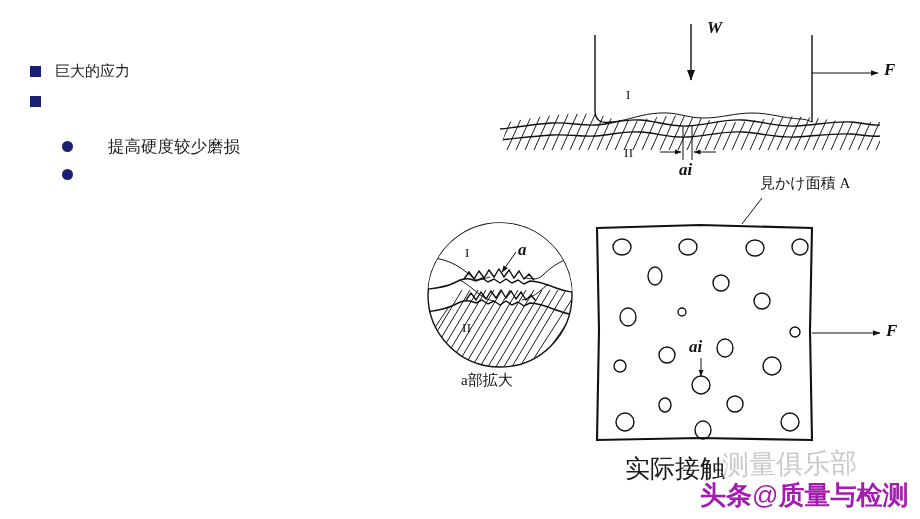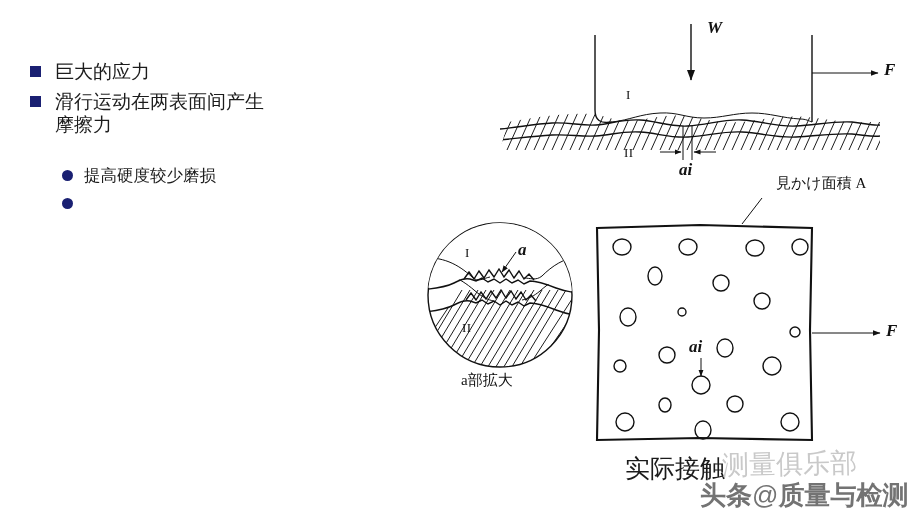--- a/index.html
+++ b/index.html
@@ -40,30 +40,30 @@
     width: 11px;
     height: 11px;
     border-radius: 50%;
     background: #1a2072;
     margin-right: 11px;
     margin-top: 6px;
     flex: 0 0 auto;
   }
   .b-text {
     font-family: "Liberation Serif", serif;
-    font-size: 19px;
+    font-size: 15px;
     line-height: 23px;
     color: #1c1c1c;
     white-space: pre-line;
   }
   .sub-row {
     margin-left: 32px;
     margin-bottom: 5px;
   }
-  .sub-row .b-text { font-size: 16.5px; }
+  .sub-row .b-text { font-size: 16.5px; margin-left: 24px; }
   #bullet-group-2 { margin-top: 28px; }
 
   
   #figure-svg {
     position: absolute;
     left: 0;
     top: 0;
     width: 920px;
     height: 519px;
     pointer-events: none;
@@ -116,41 +116,39 @@
     white-space: nowrap;
     transform: rotate(-1.2deg);
   }
   #wm-main {
     position: absolute;
     left: 700px;
     top: 478px;
     font-family: "Liberation Sans", sans-serif;
     font-weight: bold;
     font-size: 26px;
-    color: #737373;
+    color: #a21caf;
     white-space: nowrap;
   }
   #wm-main .wm-at { font-weight: normal; }
 </style>
 </head>
 <body>
 
 <div id="slide">
 
   <div id="bullet-panel">
 
     <div id="bullet-group-1">
       <div class="bullet-row">
         <span class="sq-marker"></span>
         <span class="b-text">巨大的应力</span>
       </div>
       <div class="bullet-row">
         <span class="sq-marker"></span>
-        <span class="b-text">滑行运动在两表面间产生
-摩擦力</span>
       </div>
     </div>
 
     <div id="bullet-group-2">
       <div class="bullet-row sub-row">
         <span class="ci-marker"></span>
         <span class="b-text">提高硬度较少磨损</span>
       </div>
       <div class="bullet-row sub-row">
         <span class="ci-marker"></span>
@@ -393,21 +391,21 @@
   <div class="lbl lbl-italic" style="left:707px; top:18px;">W</div>
 
   <div class="lbl lbl-italic" style="left:884px; top:60px;">F</div>
 
   <div class="lbl lbl-roman" style="left:626px; top:87px;">I</div>
 
   <div class="lbl lbl-roman" style="left:624px; top:145px;">II</div>
 
   <div class="lbl lbl-italic" style="left:679px; top:160px;">ai</div>
 
-  <div class="lbl lbl-cjk" style="left:776px; top:174px;font-family:Liberation Serif, serif;">見かけ面積 A</div>
+  <div class="lbl lbl-cjk" style="left:760px; top:174px;font-family:Liberation Serif, serif;">見かけ面積 A</div>
 
   <div class="lbl lbl-roman" style="left:465px; top:245px;">I</div>
 
   <div class="lbl lbl-italic" style="left:518px; top:240px;">a</div>
 
   <div class="lbl lbl-roman" style="left:462px; top:320px;">II</div>
 
   <div class="lbl lbl-cap" style="left:461px; top:371px;text-align:right;">a部拡大</div>
 
   <div class="lbl lbl-italic" style="left:689px; top:337px;">ai</div>

